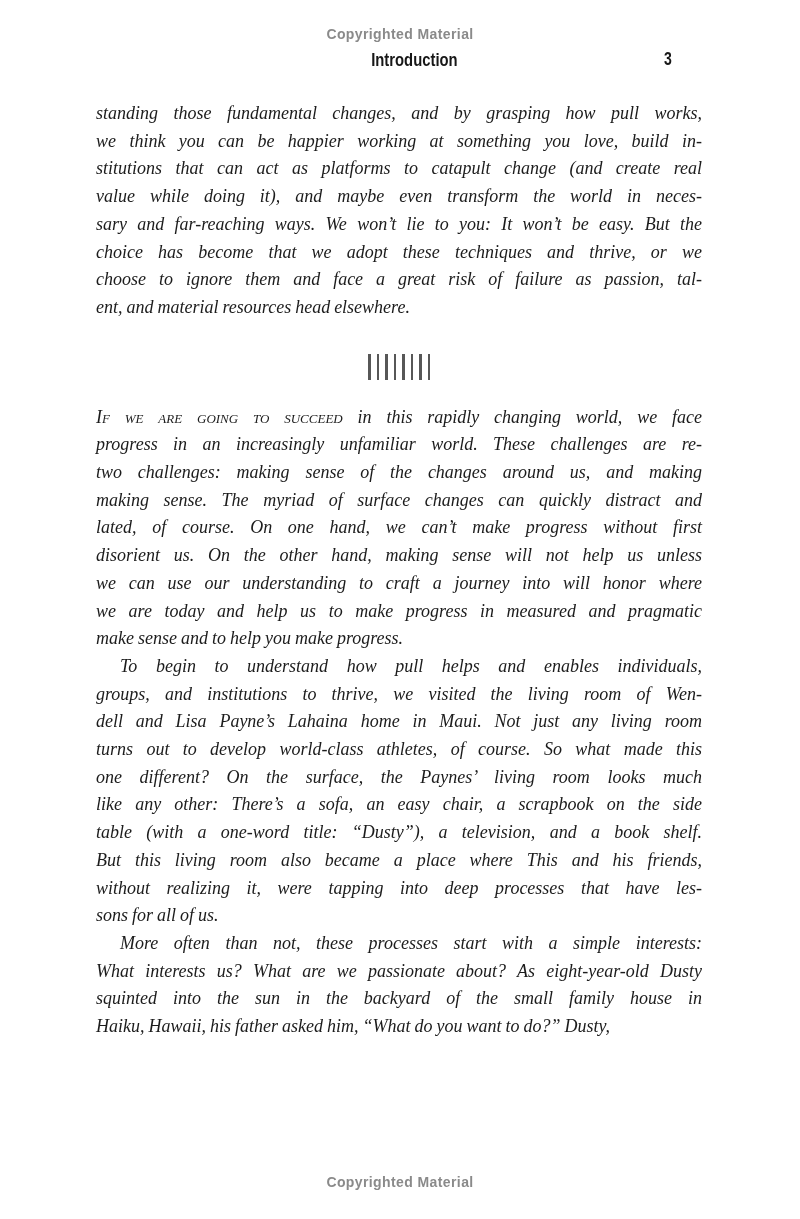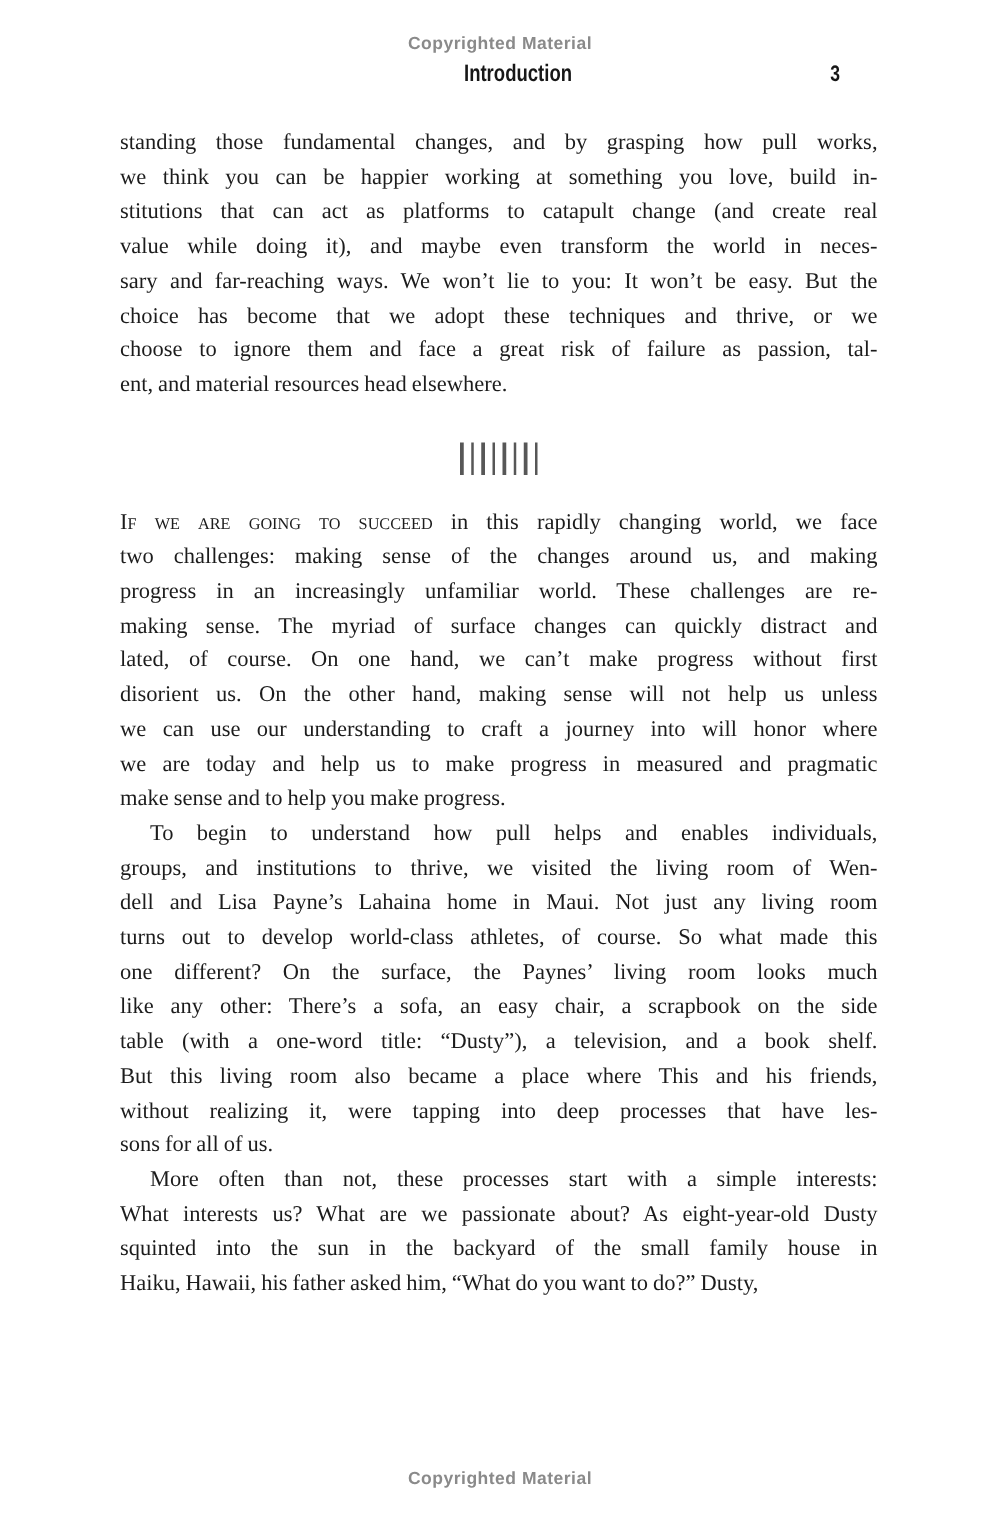--- a/index.html
+++ b/index.html
@@ -57,21 +57,21 @@
   }
   .body-text {
     position: absolute;
     left: 96px;
     top: 100px;
     width: 606px;
     font-size: 18px;
     line-height: 27.7px;
     word-spacing: -0.5px;
   }
-  .paragraph { margin: 0; }
+  .paragraph { margin: 0; font-style: italic; }
   .line {
     text-align: justify;
     text-align-last: justify;
     white-space: normal;
   }
   .line.last {
     text-align-last: left;
   }
   .line.indent { text-indent: 24px; }
   .smallcaps { font-variant: small-caps; }
@@ -109,22 +109,22 @@
         <div class="line">stitutions that can act as platforms to catapult change (and create real</div>
         <div class="line">value while doing it), and maybe even transform the world in neces-</div>
         <div class="line">sary and far-reaching ways. We won’t lie to you: It won’t be easy. But the</div>
         <div class="line">choice has become that we adopt these techniques and thrive, or we</div>
         <div class="line">choose to ignore them and face a great risk of failure as passion, tal-</div>
         <div class="line last">ent, and material resources head elsewhere.</div>
       </div>
       <div class="section-divider"><span class="divider-bar" style="background: rgb(87, 87, 87);"></span><span class="divider-bar" style="background: rgb(87, 87, 87);"></span><span class="divider-bar" style="background: rgb(87, 87, 87);"></span><span class="divider-bar" style="background: rgb(87, 87, 87);"></span><span class="divider-bar" style="background: rgb(87, 87, 87);"></span><span class="divider-bar" style="background: rgb(87, 87, 87);"></span><span class="divider-bar" style="background: rgb(87, 87, 87);"></span><span class="divider-bar" style="background: rgb(87, 87, 87);"></span></div>
       <div class="paragraph">
         <div class="line"><span class="smallcaps">If we are going to succeed</span> in this rapidly changing world, we face</div>
+        <div class="line">progress in an increasingly unfamiliar world. These challenges are re-</div>
         <div class="line">two challenges: making sense of the changes around us, and making</div>
-        <div class="line">progress in an increasingly unfamiliar world. These challenges are re-</div>
         <div class="line">making sense. The myriad of surface changes can quickly distract and</div>
         <div class="line">lated, of course. On one hand, we can’t make progress without first</div>
         <div class="line">disorient us. On the other hand, making sense will not help us unless</div>
         <div class="line">we can use our understanding to craft a journey into will honor where</div>
         <div class="line">we are today and help us to make progress in measured and pragmatic</div>
         <div class="line last">make sense and to help you make progress.</div>
       </div>
       <div class="paragraph">
         <div class="line indent">To begin to understand how pull helps and enables individuals,</div>
         <div class="line">groups, and institutions to thrive, we visited the living room of Wen-</div>

